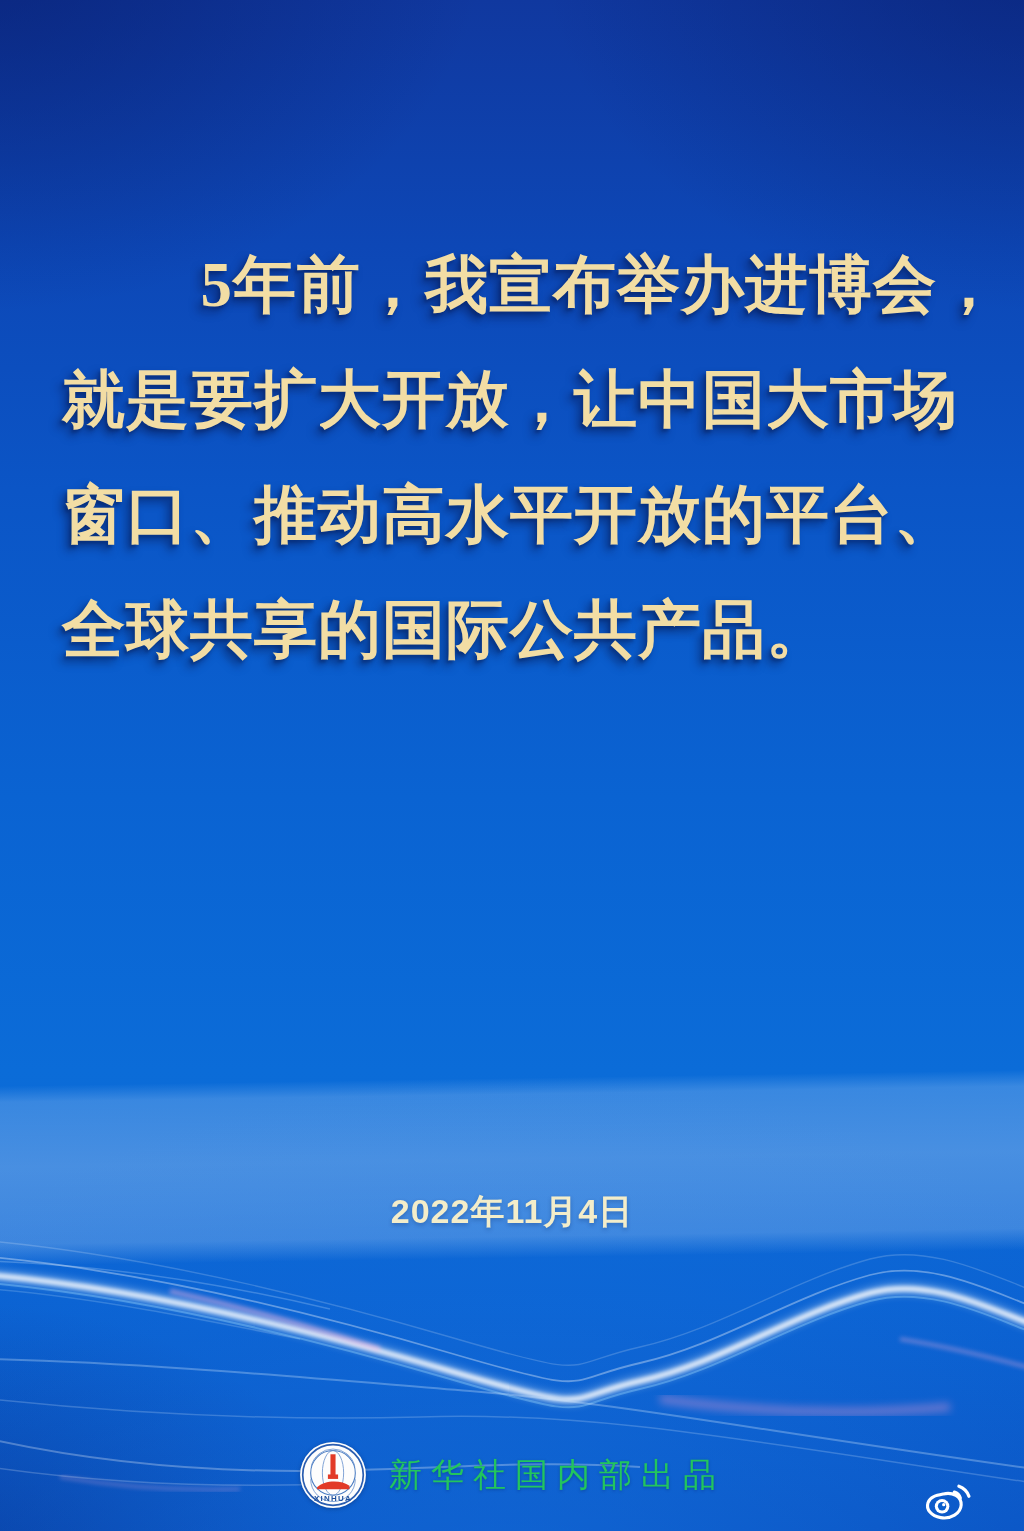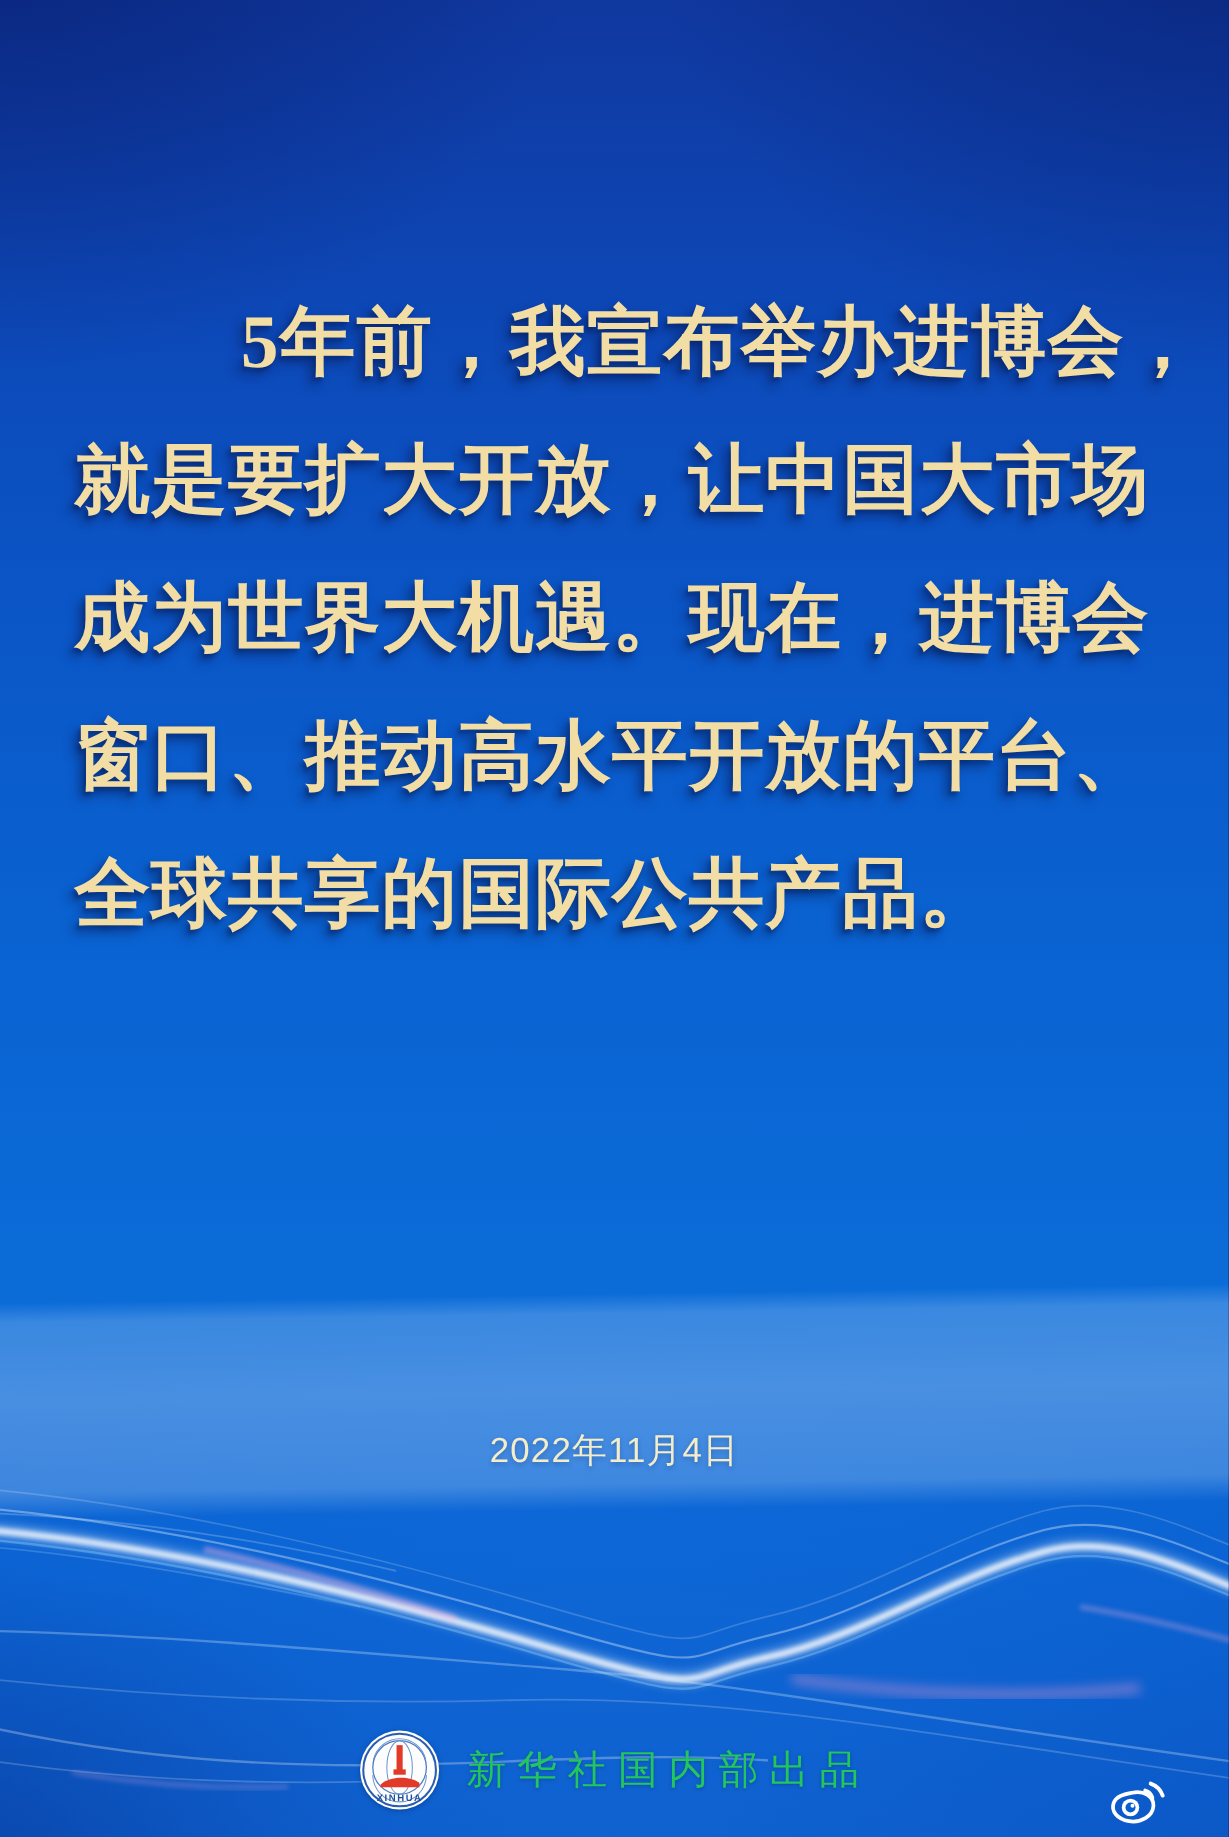--- a/index.html
+++ b/index.html
@@ -42,21 +42,21 @@
   
   .attribution{
     position:absolute;left:0;right:0;top:1134px;
     text-align:center;font-size:36px;font-weight:700;letter-spacing:0.5px;
     color:var(--text-cream,#f3edca);
     text-shadow:0 2px 4px rgba(10,35,95,.35);
     white-space:nowrap;
   }
   .date{
     position:absolute;left:0;right:0;top:1189px;
-    text-align:center;font-size:29px;font-weight:400;letter-spacing:1px;
+    text-align:center;font-size:34px;font-weight:700;letter-spacing:1px;
     color:var(--text-cream,#ece5bd);
     text-shadow:0 2px 4px rgba(10,35,95,.30);
   }
   
   .footer{
     position:absolute;left:0;right:0;top:1441px;
     display:flex;align-items:center;justify-content:center;gap:22px;
   }
   .xinhua-logo{width:68px;height:68px;flex:0 0 auto;filter:drop-shadow(0 1px 2px rgba(5,20,70,.35));}
   .publisher{
@@ -104,21 +104,20 @@
 
     <path d="M -10 128 C 150 132, 320 148, 470 160 C 620 172, 760 200, 1034 238" stroke="#dceeff" stroke-width="2" fill="none" opacity=".30"></path>
     <path d="M -10 168 C 120 182, 260 190, 420 186 C 600 180, 760 212, 1034 252" stroke="#dceeff" stroke-width="1.5" fill="none" opacity=".22"></path>
     <path d="M -10 208 C 80 228, 180 240, 300 240 C 420 240, 520 228, 640 236" stroke="#ffffff" stroke-width="2" fill="none" opacity=".28"></path>
     <path d="M -10 236 C 100 252, 220 258, 360 252" stroke="#ffffff" stroke-width="1.5" fill="none" opacity=".20"></path>
   </svg>
 
   <div class="quote">
     <p class="indent">5年前，我宣布举办进博会，</p>
     <p>就是要扩大开放，让中国大市场</p>
-    <p>成为世界大机遇。现在，进博会</p>
     <p>窗口、推动高水平开放的平台、</p>
     <p>全球共享的国际公共产品。</p>
   </div>
 
   <div class="date">2022年11月4日</div>
 
   <div class="footer">
     <svg class="xinhua-logo" viewBox="0 0 64 64" aria-hidden="true">
       <circle cx="32" cy="32" r="31" fill="#fdfdfd"></circle>
       <circle cx="32" cy="32" r="28.5" fill="none" stroke="#2a5db0" stroke-width="1.6"></circle>

